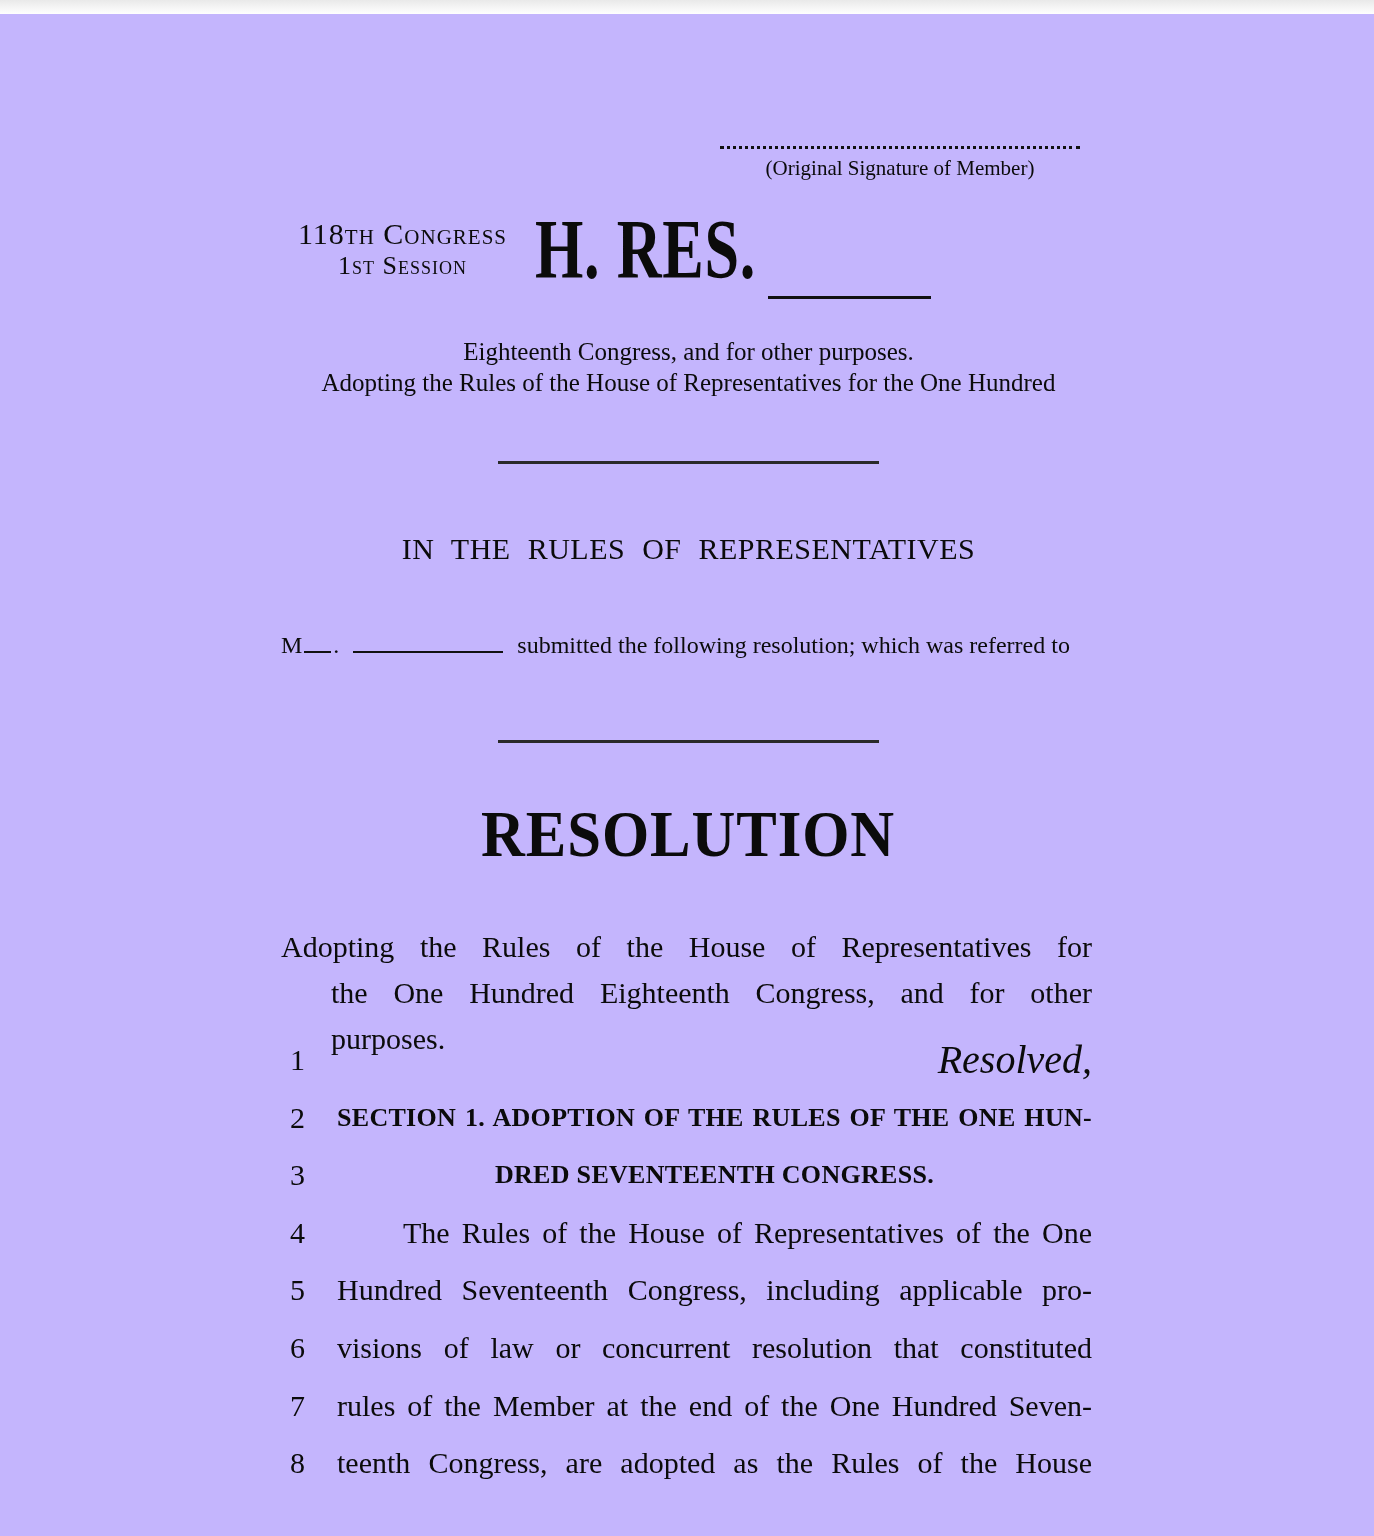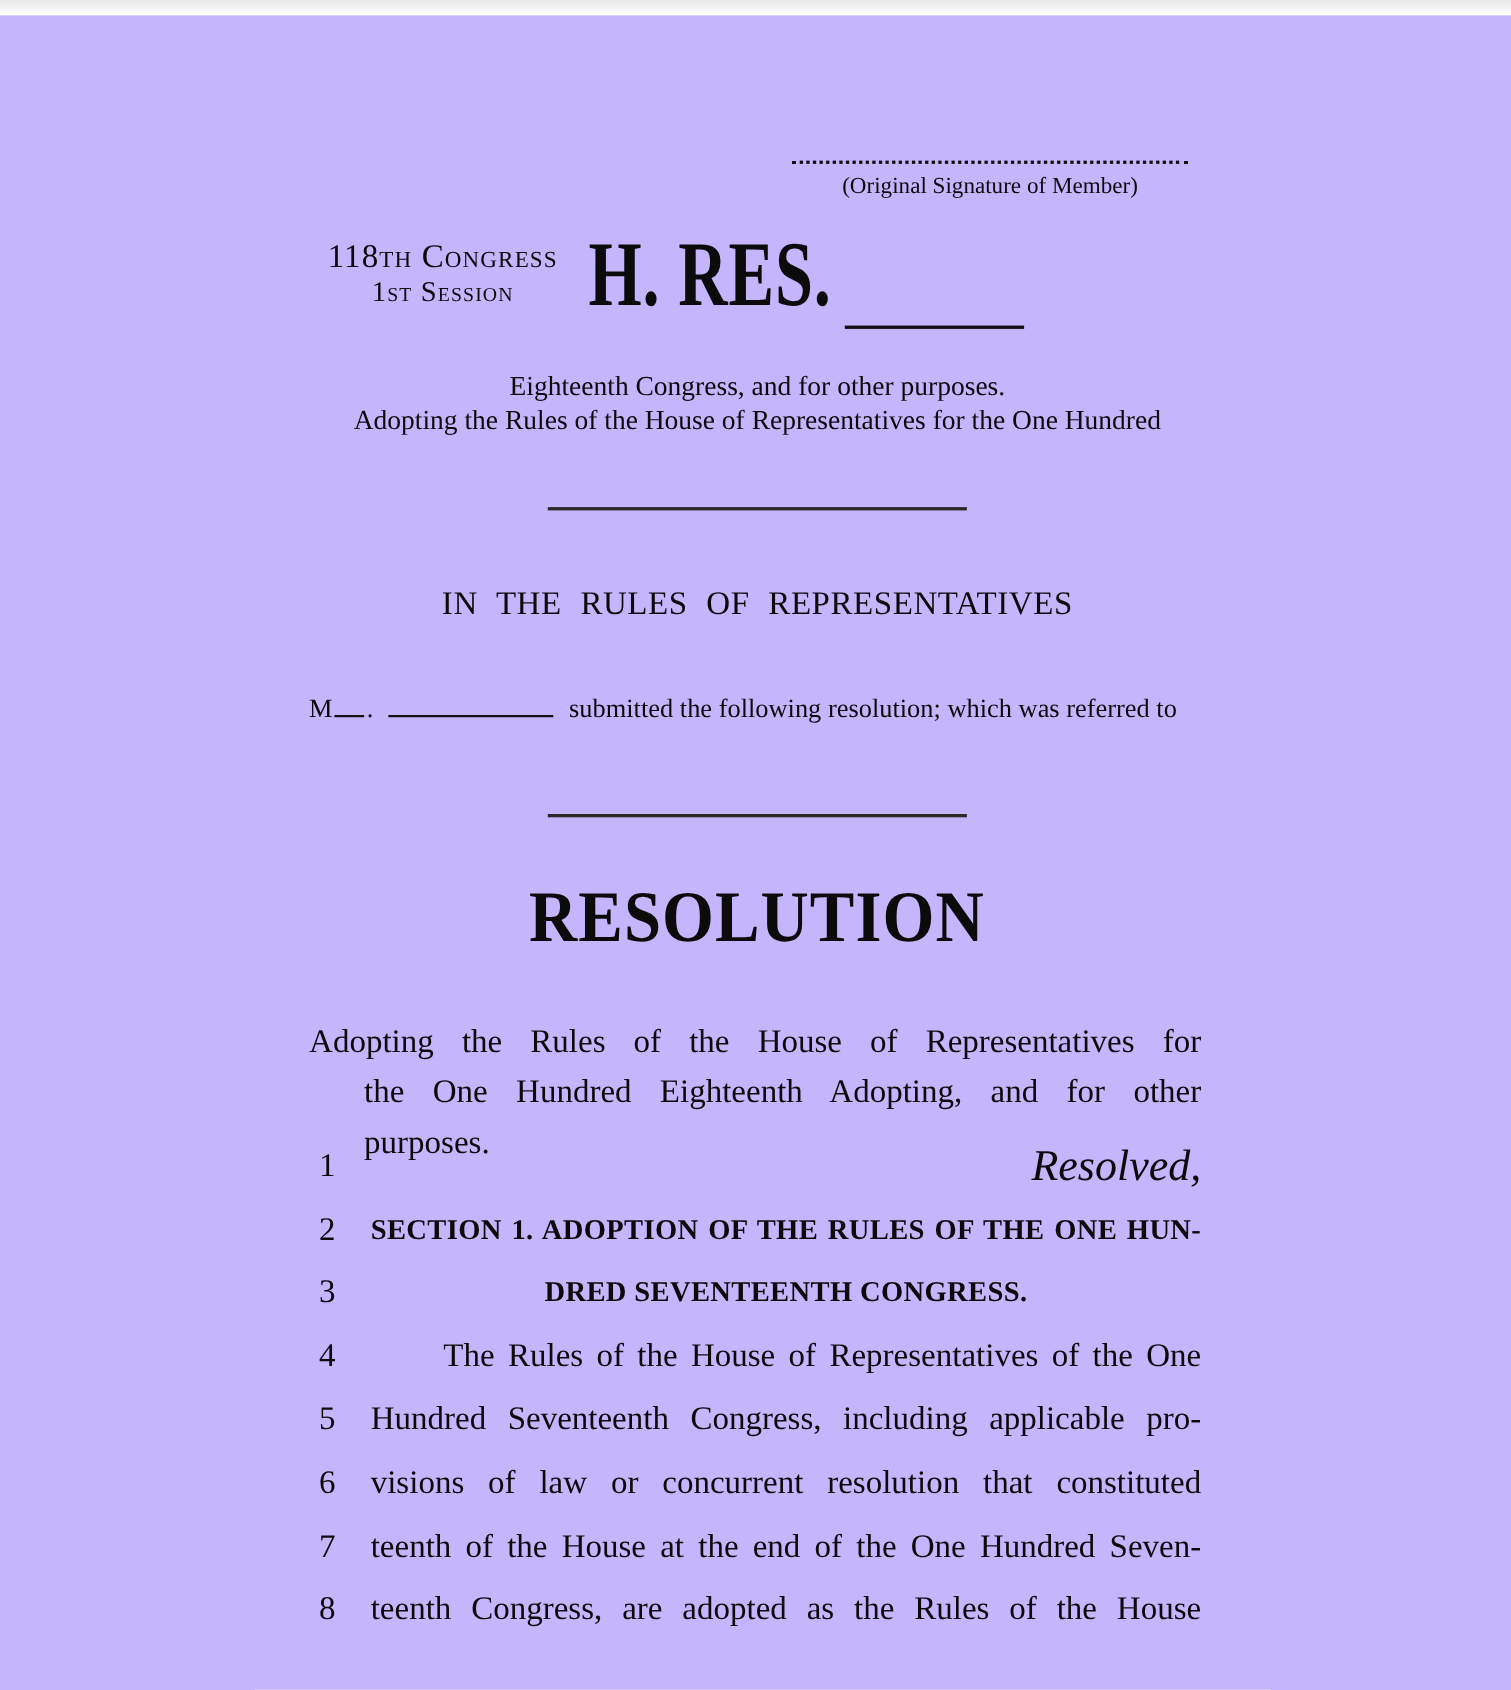--- a/index.html
+++ b/index.html
@@ -129,21 +129,21 @@
   </div>
 
   <div class="hrule hrule-2"></div>
 
   <div class="resolution-heading">
     <span>RESOLUTION</span>
   </div>
 
   <div class="resolution-summary">
     <div class="rs-line">Adopting the Rules of the House of Representatives for</div>
-    <div class="rs-line rs-indent">the One Hundred Eighteenth Adopting, and for other</div>
+    <div class="rs-line rs-indent">the One Hundred Eighteenth Congress, and for other</div>
     <div class="rs-last rs-indent">purposes.</div>
   </div>
 
   <div class="body-lines">
     <div class="bill-line">
       <span class="line-num">1</span>
       <div class="line-text lt-resolved">Resolved,</div>
     </div>
     <div class="bill-line">
       <span class="line-num">2</span>
@@ -160,20 +160,20 @@
     <div class="bill-line">
       <span class="line-num">5</span>
       <div class="line-text lt-body">Hundred Seventeenth Congress, including applicable pro-</div>
     </div>
     <div class="bill-line">
       <span class="line-num">6</span>
       <div class="line-text lt-body">visions of law or concurrent resolution that constituted</div>
     </div>
     <div class="bill-line">
       <span class="line-num">7</span>
-      <div class="line-text lt-body">teenth of the House at the end of the One Hundred Seven-</div>
+      <div class="line-text lt-body">rules of the Member at the end of the One Hundred Seven-</div>
     </div>
     <div class="bill-line">
       <span class="line-num">8</span>
       <div class="line-text lt-body">teenth Congress, are adopted as the Rules of the House</div>
     </div>
   </div>
 </div>
 
 </body></html>

